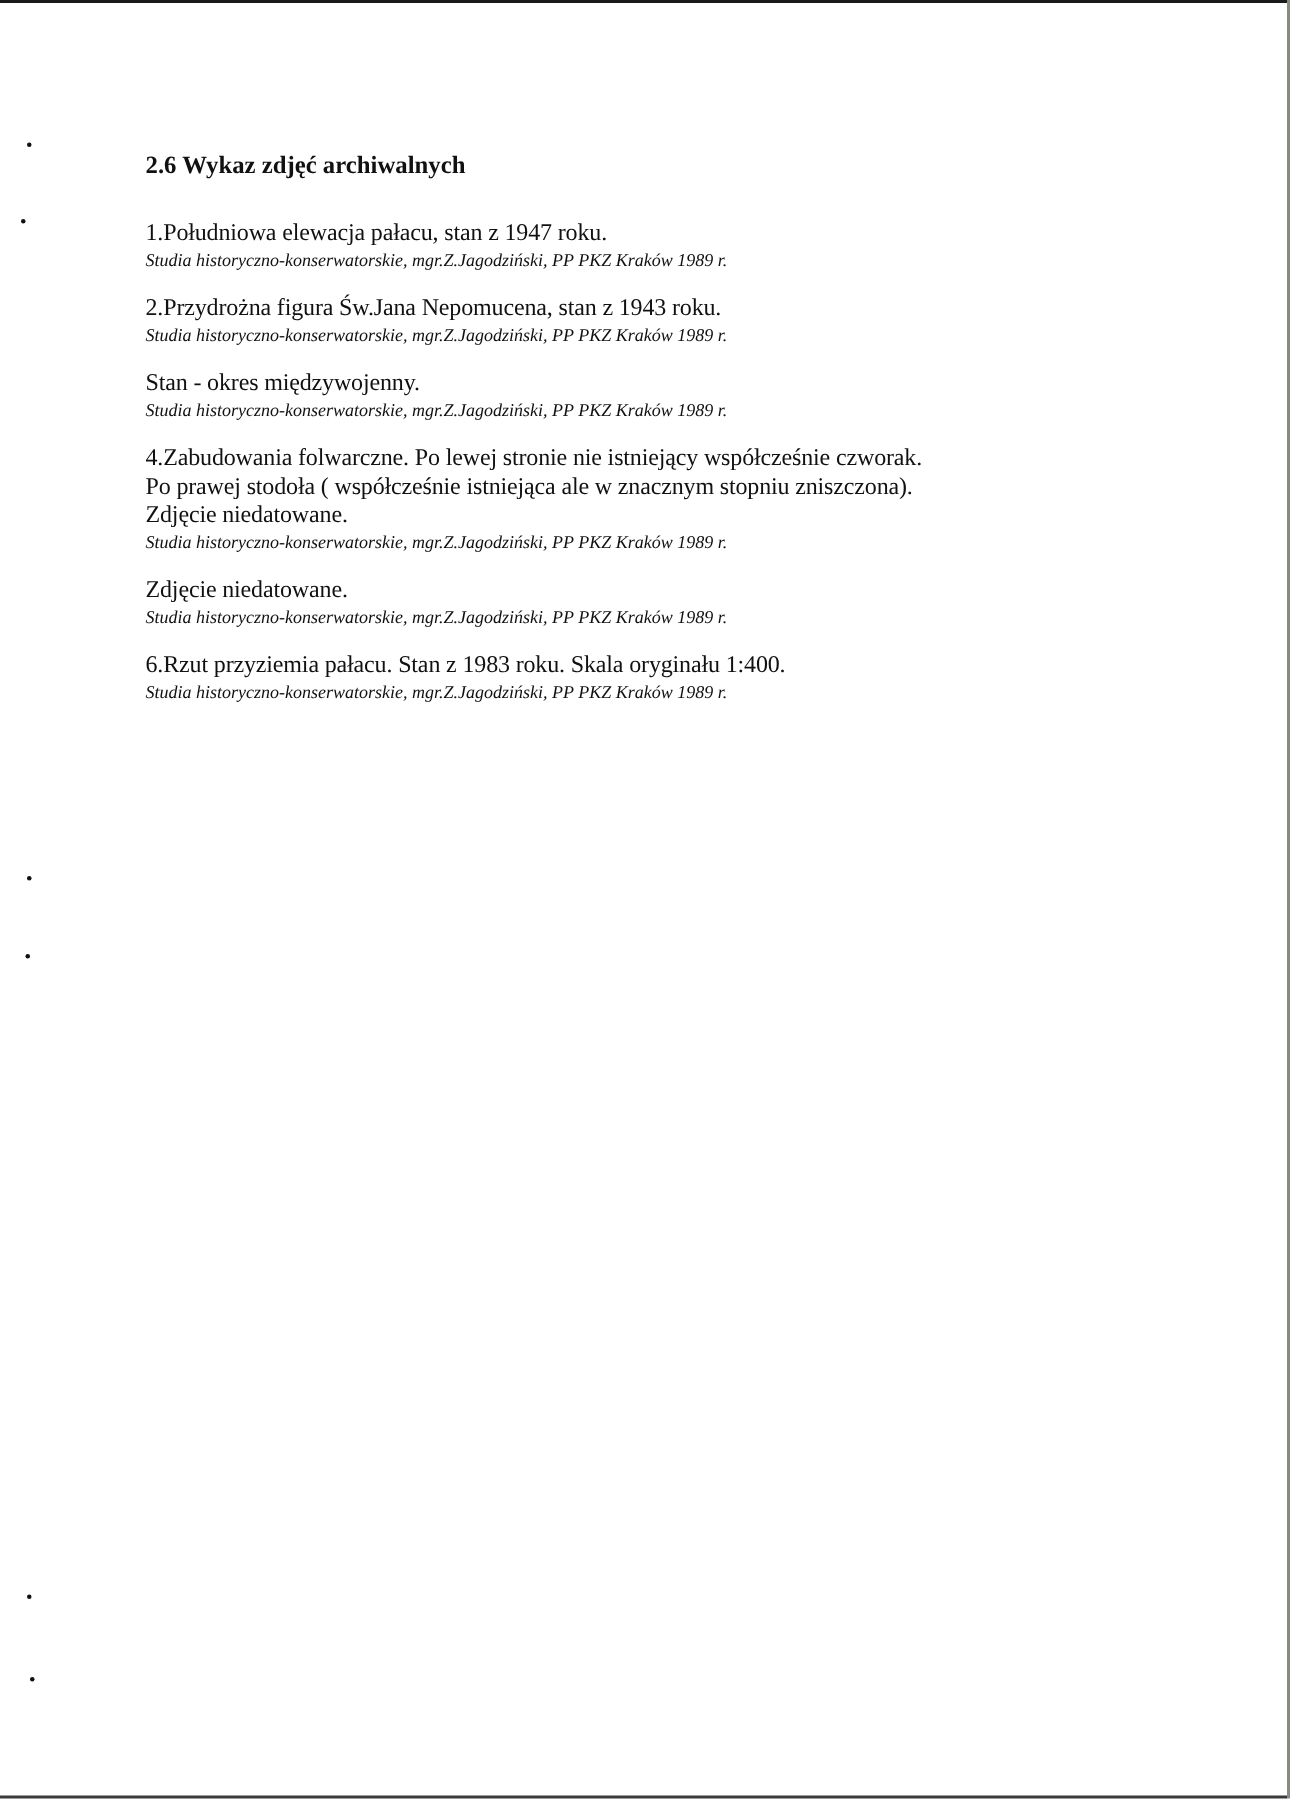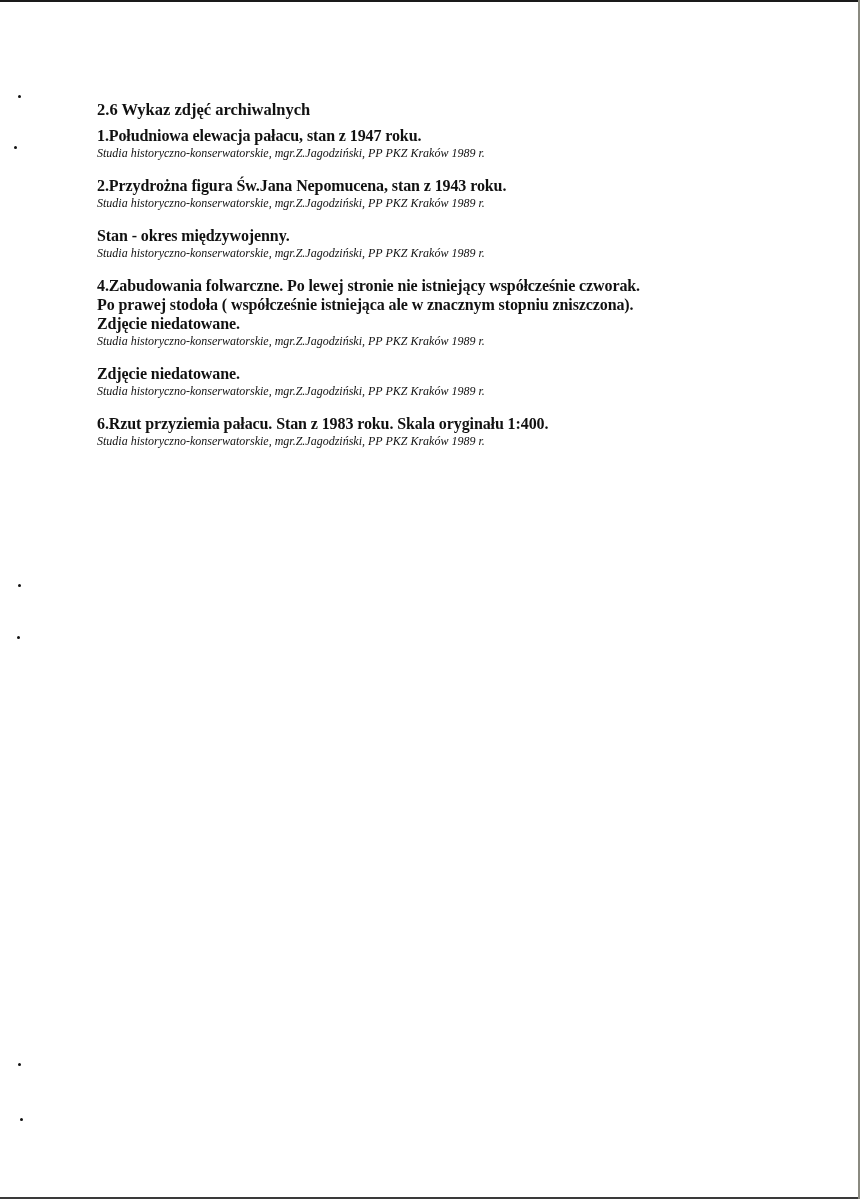--- a/index.html
+++ b/index.html
@@ -7,23 +7,23 @@
     width: 860px; height: 1199px; position: relative; overflow: hidden;
     background: #ffffff;
     font-family: "Liberation Serif", "DejaVu Serif", serif;
     color: #111111;
   }
   .border-top { position: absolute; left: 0; top: 0; width: 860px; height: 2px; background: #1a1a1a; }
   .border-bottom { position: absolute; left: 0; top: 1197px; width: 858px; height: 2px; background: #3a3a3a; }
   .border-right { position: absolute; left: 858px; top: 0; width: 2px; height: 1199px; background: #8a8a80; }
   .dot { position: absolute; width: 3px; height: 3px; border-radius: 50%; background: #111; }
   .page { position: absolute; left: 97px; top: 100px; width: 700px; }
-  .title { font-weight: bold; font-size: 16.5px; line-height: 20px; margin: 0 0 6px 0; }
+  .title { font-weight: bold; font-size: 16.5px; line-height: 20px; margin: 0 0 26px 0; }
   .entry { margin-bottom: 15px; }
-  .line { font-size: 16px; line-height: 19px; letter-spacing: -0.1px; font-weight: bold; }
+  .line { font-size: 16px; line-height: 19px; letter-spacing: -0.1px; }
   .cap { font-size: 12px; line-height: 15px; margin-top: 1px; font-style: italic; }
 </style>
 </head>
 <body>
 
 <div class="border-top"></div>
 <div class="border-right"></div>
 <div class="border-bottom"></div>
 
 <div id="marks">

